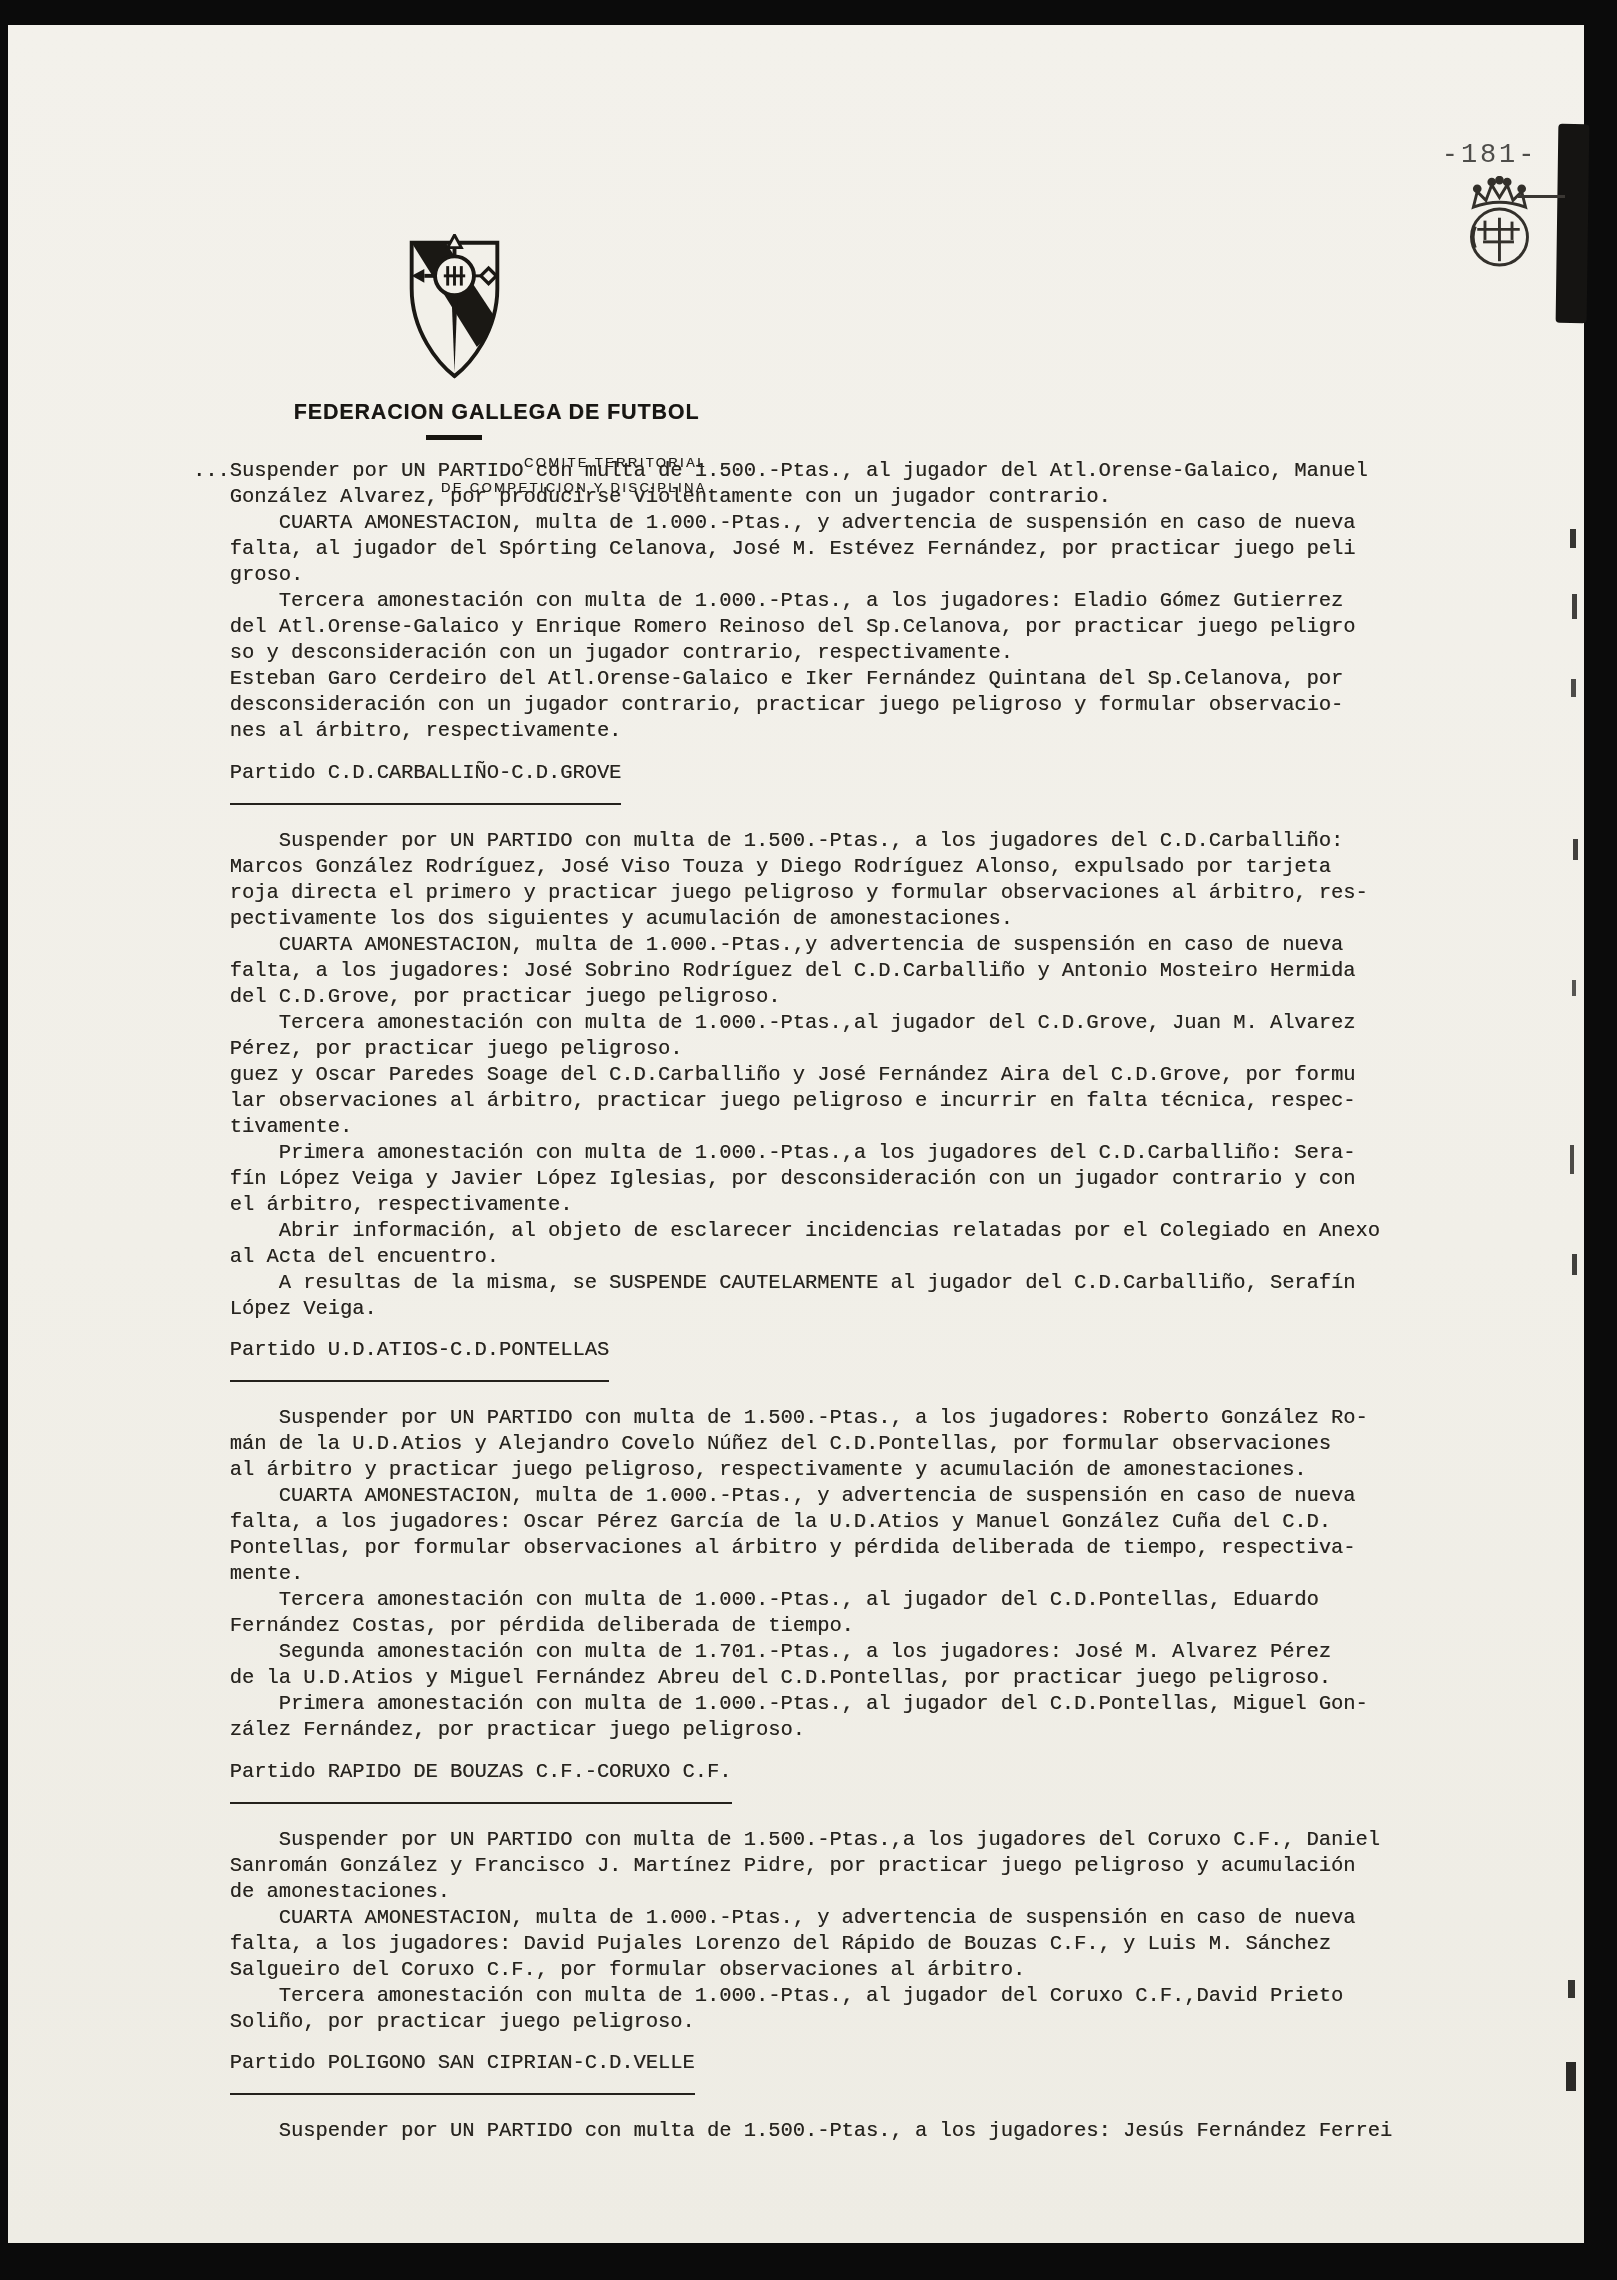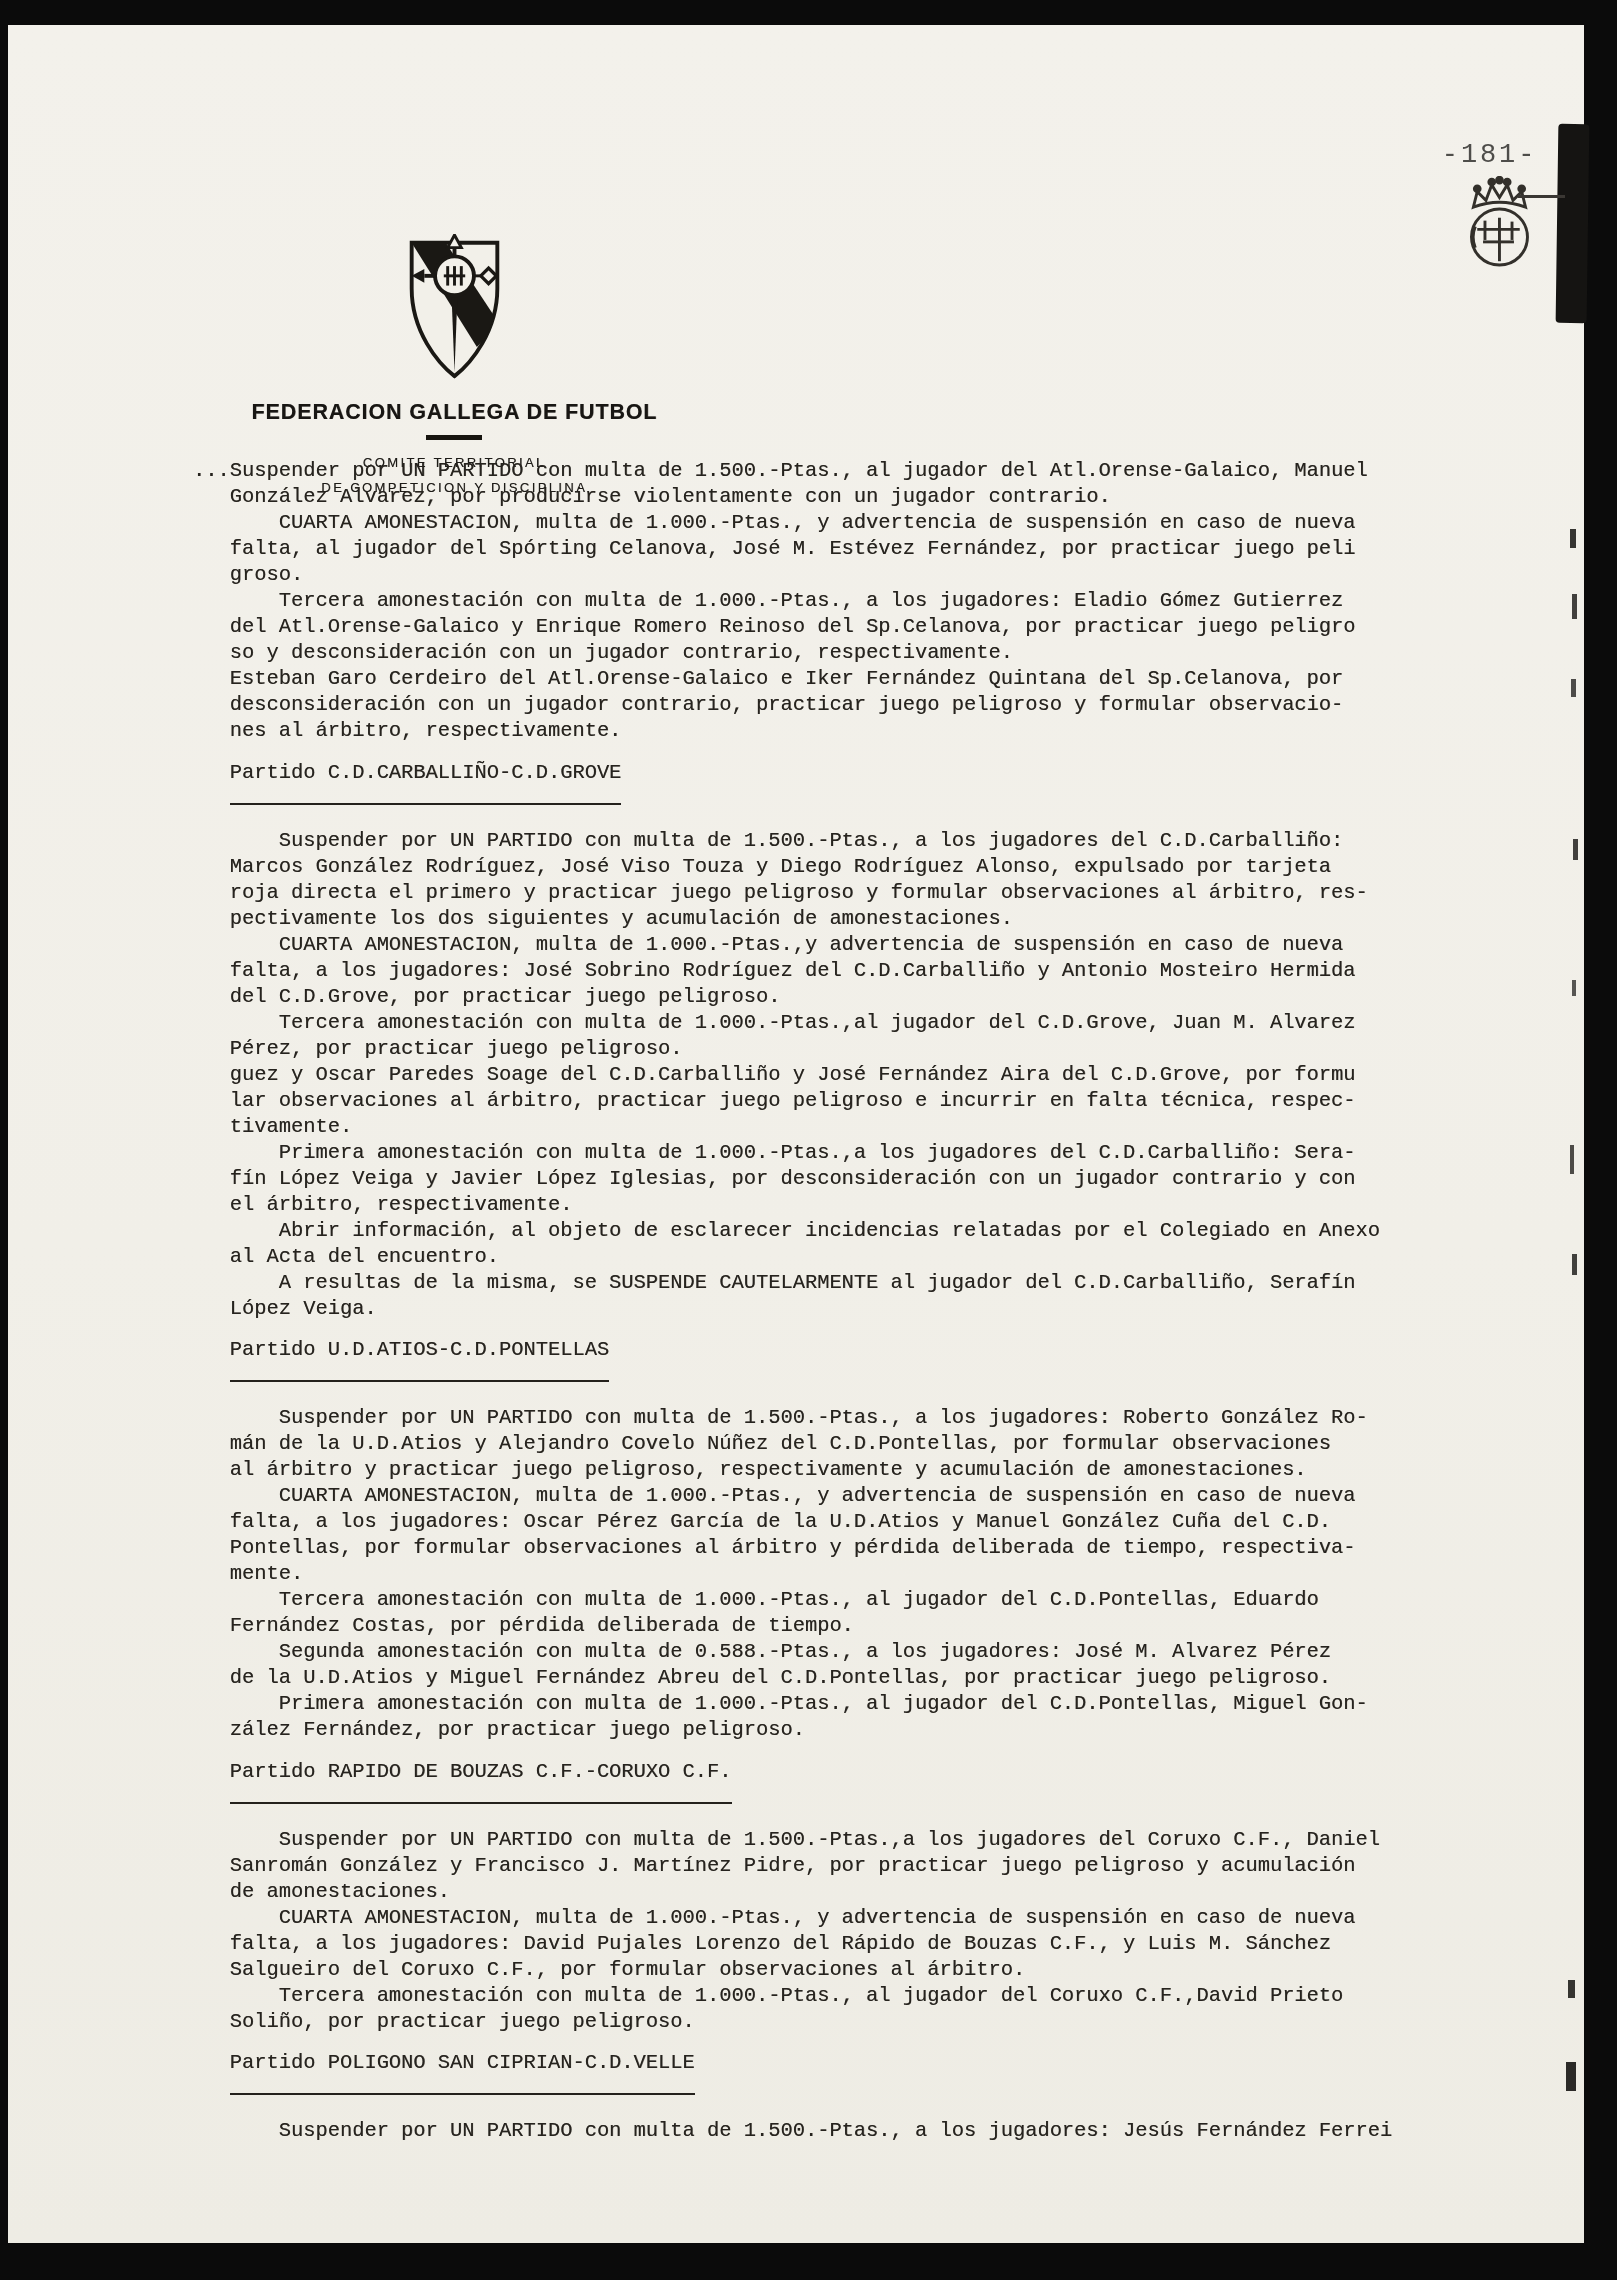--- a/index.html
+++ b/index.html
@@ -6,21 +6,21 @@
   body{
     width:1618px;height:2280px;position:relative;
     background:#0b0b0b;overflow:hidden;
     font-family:"Liberation Mono","DejaVu Sans Mono",monospace;
   }
   .page{
     position:absolute;left:7.8px;top:25px;width:1576px;height:2218px;
     background:linear-gradient(180deg,#f3f1eb 0%,#f1efe8 55%,#eeece4 100%);
   }
   
-  .letterhead{position:absolute;left:194px;top:209px;width:505px;text-align:center;}
+  .letterhead{position:absolute;left:194px;top:209px;width:505px;text-align:right;}
   .letterhead svg{display:block;margin:0 auto;}
   .org{
     margin-top:19.4px;font-family:"Liberation Sans",sans-serif;font-weight:700;
     font-size:22px;letter-spacing:1px;color:#181613;
     transform:scaleX(.97);white-space:nowrap;
     text-shadow:0.4px 0.4px 0 rgba(20,18,15,.6);
   }
   .lh-rule{width:56px;height:4.9px;background:#17150f;margin:9.7px auto 9.7px;}
   .cmte{
     font-family:"Liberation Sans",sans-serif;font-weight:400;
@@ -181,21 +181,21 @@
         <div class="tline">    CUARTA AMONESTACION, multa de 1.000.-Ptas., y advertencia de suspensión en caso de nueva</div>
         <div class="tline">falta, a los jugadores: Oscar Pérez García de la U.D.Atios y Manuel González Cuña del C.D.</div>
         <div class="tline">Pontellas, por formular observaciones al árbitro y pérdida deliberada de tiempo, respectiva-</div>
         <div class="tline">mente.</div>
       </div>
       <div class="block-p">
         <div class="tline">    Tercera amonestación con multa de 1.000.-Ptas., al jugador del C.D.Pontellas, Eduardo</div>
         <div class="tline">Fernández Costas, por pérdida deliberada de tiempo.</div>
       </div>
       <div class="block-p">
-        <div class="tline">    Segunda amonestación con multa de 0.588.-Ptas., a los jugadores: José M. Alvarez Pérez</div>
+        <div class="tline">    Segunda amonestación con multa de 1.701.-Ptas., a los jugadores: José M. Alvarez Pérez</div>
         <div class="tline">de la U.D.Atios y Miguel Fernández Abreu del C.D.Pontellas, por practicar juego peligroso.</div>
       </div>
       <div class="block-p">
         <div class="tline">    Primera amonestación con multa de 1.000.-Ptas., al jugador del C.D.Pontellas, Miguel Gon-</div>
         <div class="tline">zález Fernández, por practicar juego peligroso.</div>
       </div>
       <div class="block-h"><span class="h-text">Partido RAPIDO DE BOUZAS C.F.-CORUXO C.F.</span></div>
       <div class="block-p">
         <div class="tline">    Suspender por UN PARTIDO con multa de 1.500.-Ptas.,a los jugadores del Coruxo C.F., Daniel</div>
         <div class="tline">Sanromán González y Francisco J. Martínez Pidre, por practicar juego peligroso y acumulación</div>

